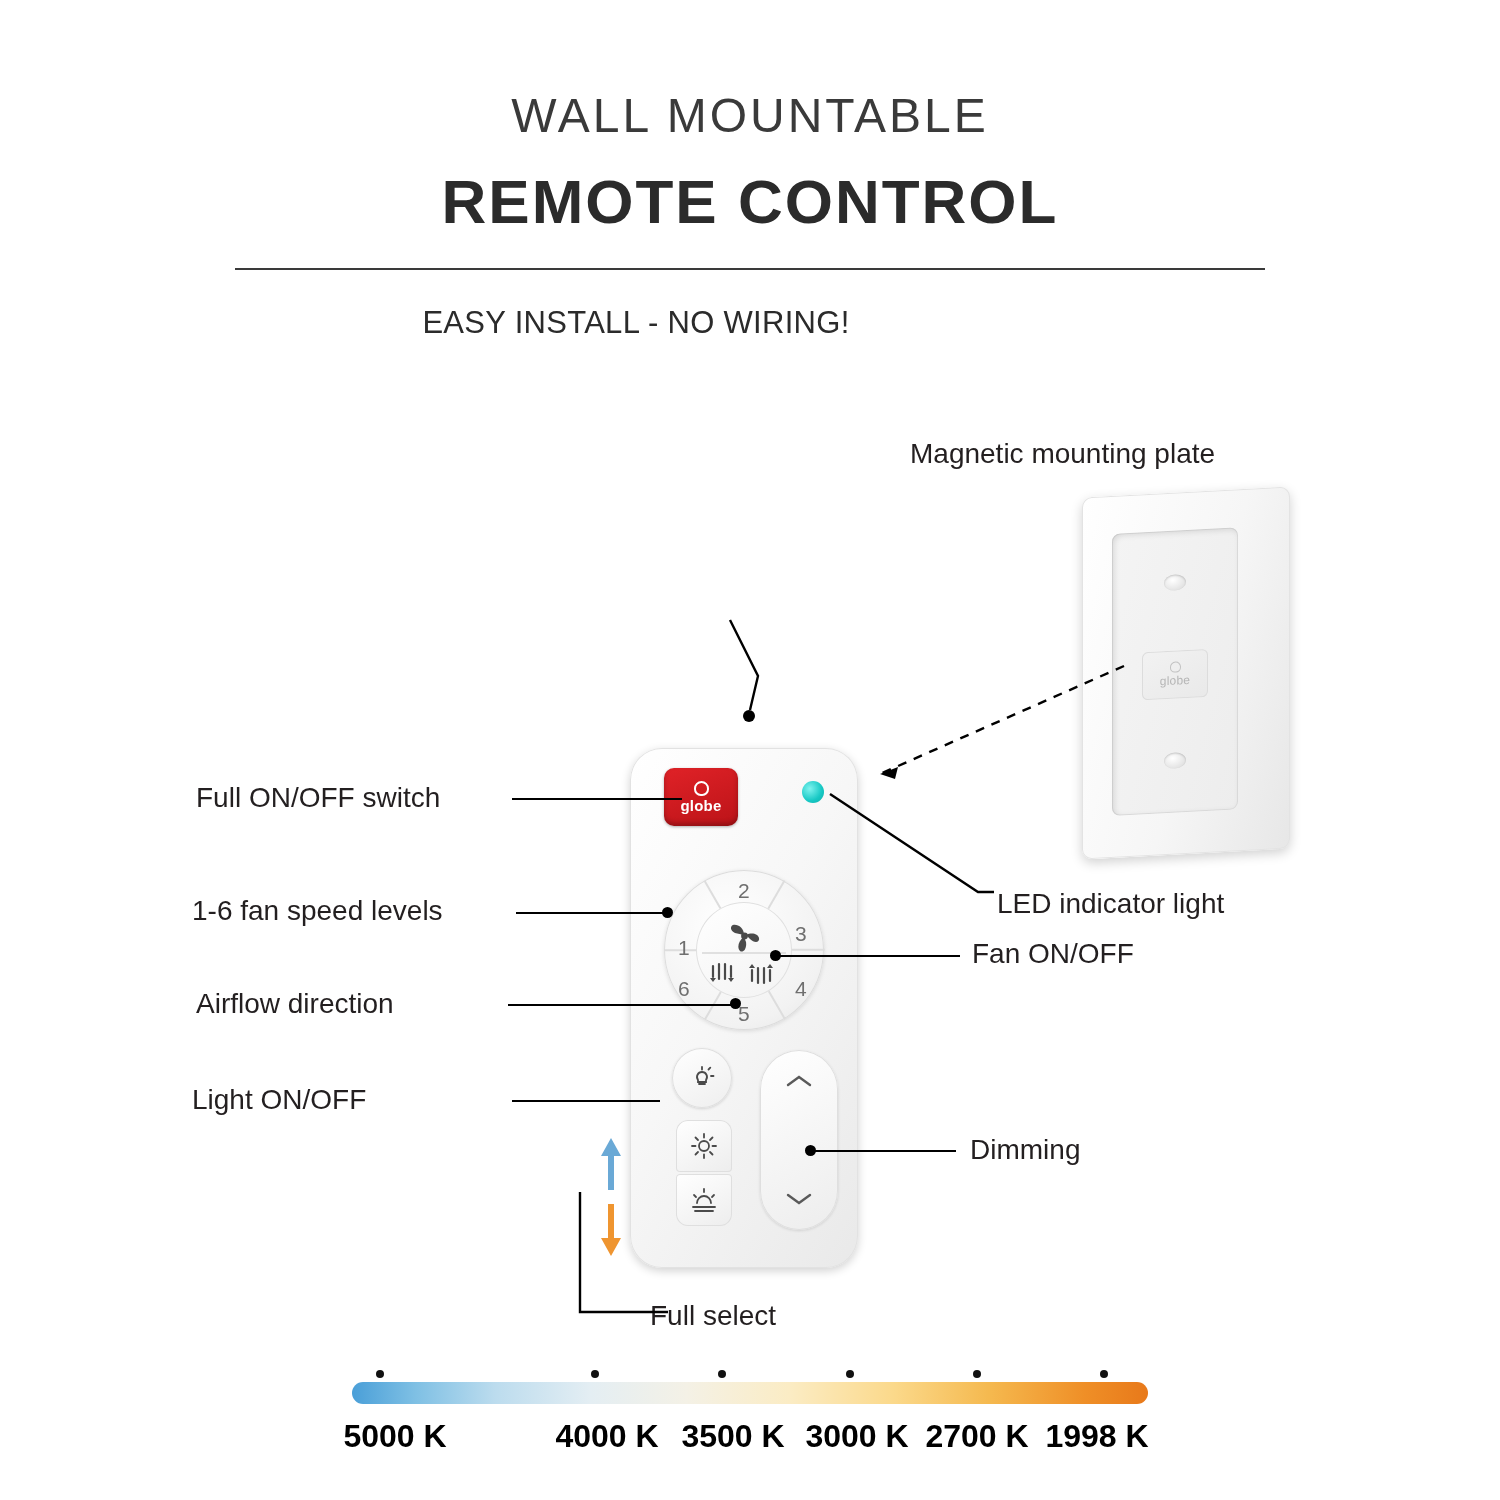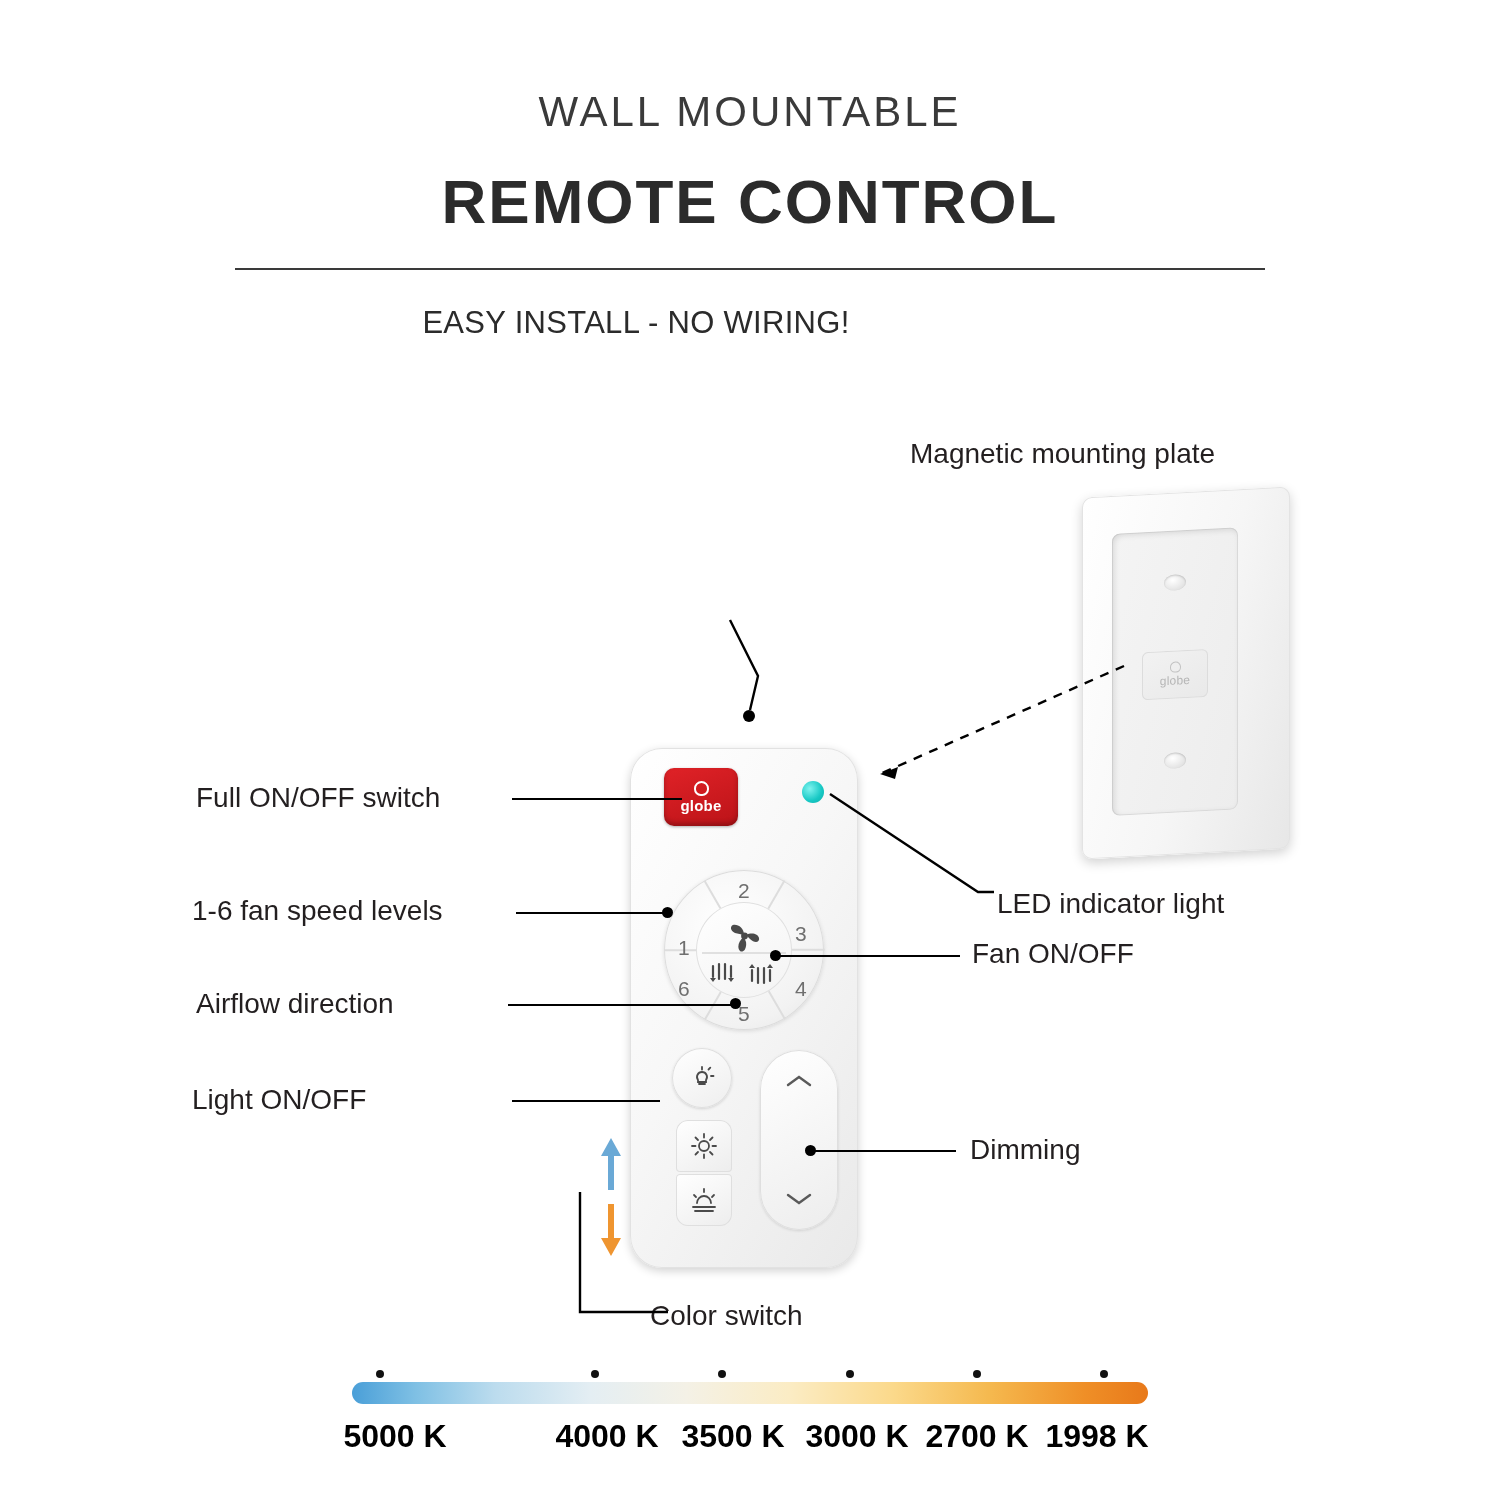--- a/index.html
+++ b/index.html
@@ -20,21 +20,21 @@
     inset: 0;
   }
 
   
   .title-line1 {
     position: absolute;
     top: 88px;
     left: 0;
     width: 1500px;
     text-align: center;
-    font-size: 42px;
+    font-size: 48px;
     letter-spacing: 3px;
     font-weight: 300;
     color: #3a3a3a;
   }
   .title-line2 {
     position: absolute;
     top: 166px;
     left: 0;
     width: 1500px;
     text-align: center;
@@ -505,21 +505,21 @@
   <div class="dot" style="left:770px; top:950px;"></div>
 
   <div class="label" style="left:970px; top:1134px;">Dimming</div>
   <div class="leader" style="left:810px; top:1150px; width:146px;"></div>
   <div class="dot" style="left:805px; top:1145px;"></div>
 
   <svg class="arrows" viewBox="0 0 22 118">
     <polygon points="11,0 21,18 14,18 14,52 8,52 8,18 1,18" fill="#6aa9d6"></polygon>
     <polygon points="11,118 21,100 14,100 14,66 8,66 8,100 1,100" fill="#ef9530"></polygon>
   </svg>
-  <div class="label" style="left:650px; top:1300px;">Color switch</div>
+  <div class="label" style="left:650px; top:1300px;">Full select</div>
   <svg style="position:absolute; left:578px; top:1190px; width:92px; height:130px;" viewBox="0 0 92 130">
     <polyline points="2,2 2,122 90,122" fill="none" stroke="#000" stroke-width="2.4"></polyline>
   </svg>
 
   <div class="tempbar">
     <div class="tickdot" style="left:3%;"></div>
     <div class="tickdot" style="left:30%;"></div>
     <div class="tickdot" style="left:46%;"></div>
     <div class="tickdot" style="left:62%;"></div>
     <div class="tickdot" style="left:78%;"></div>

